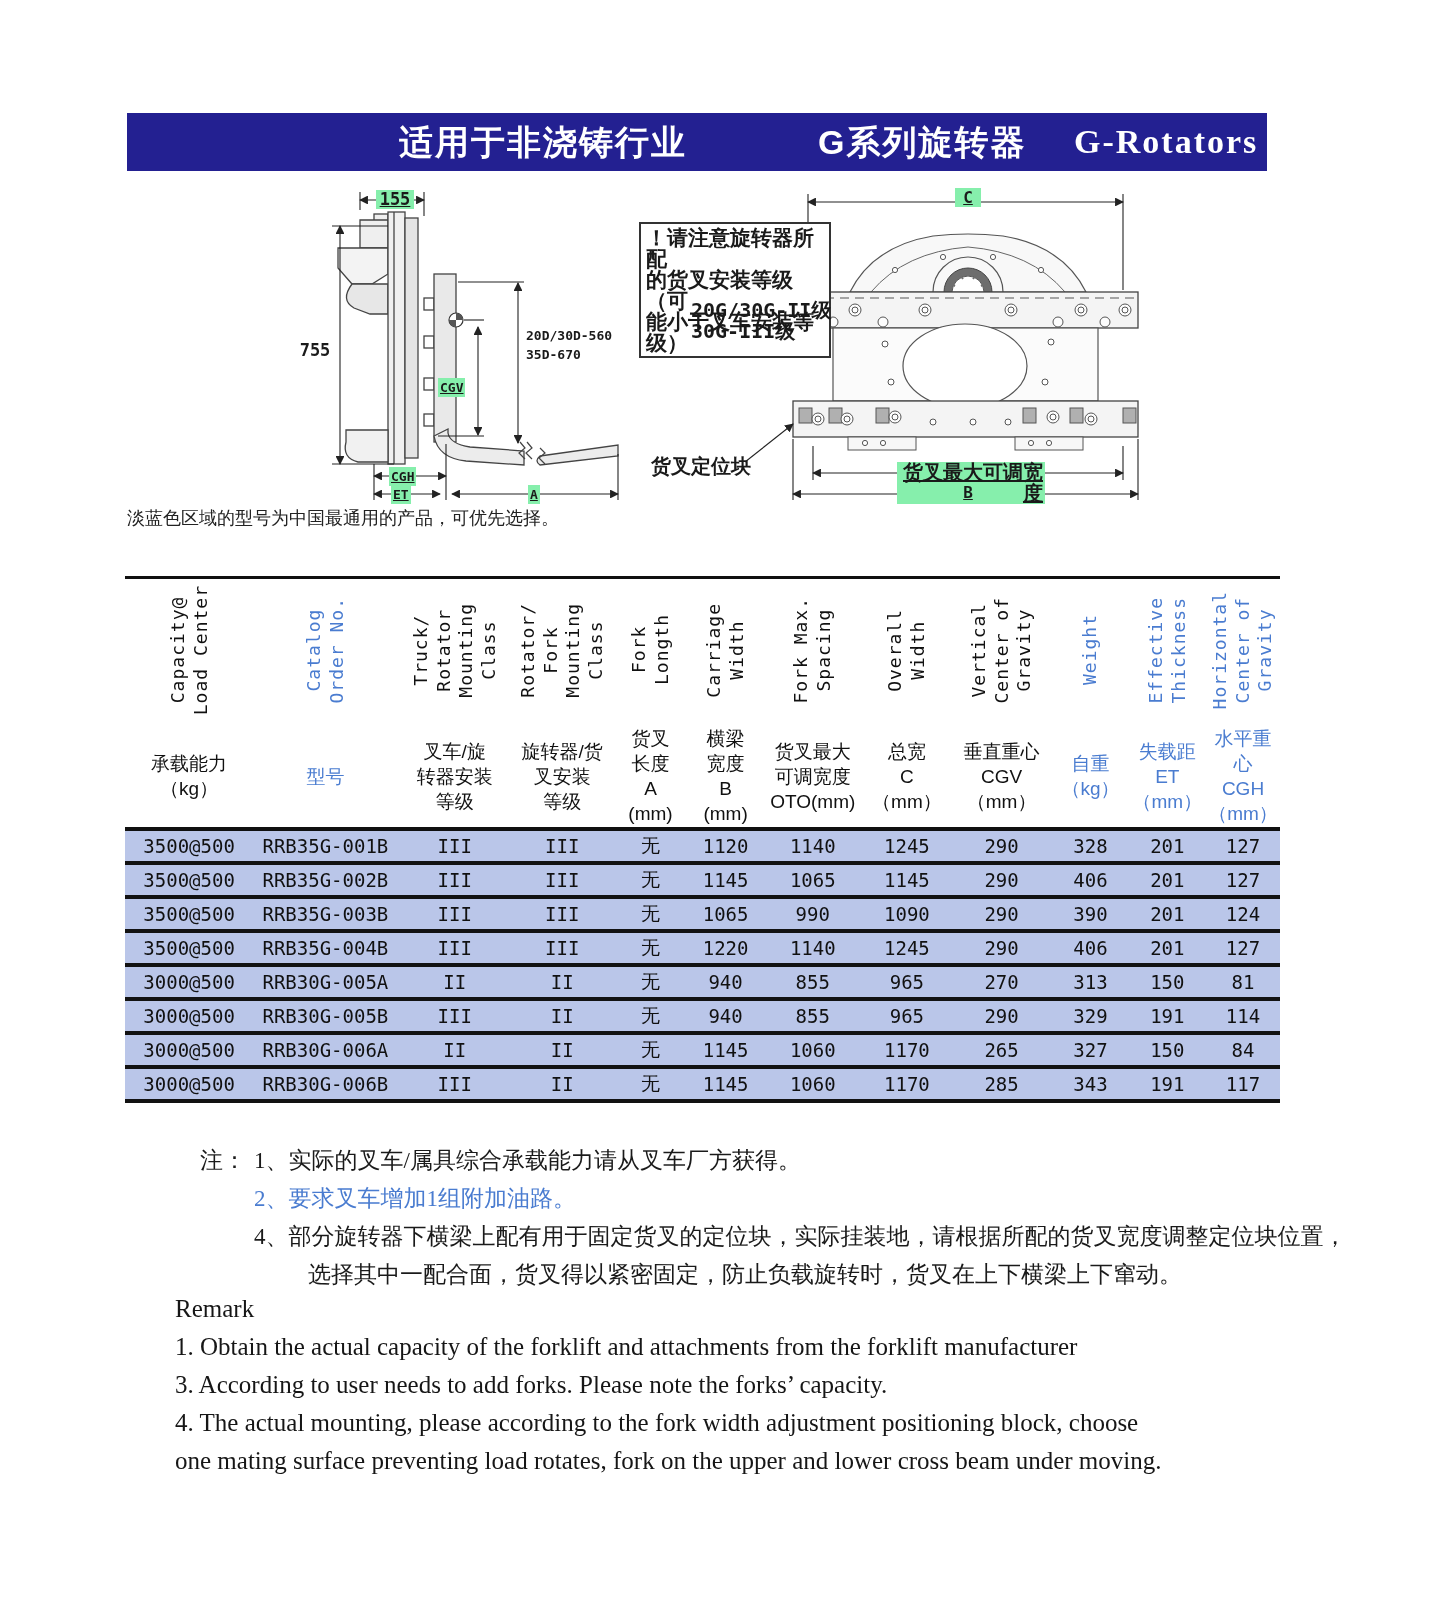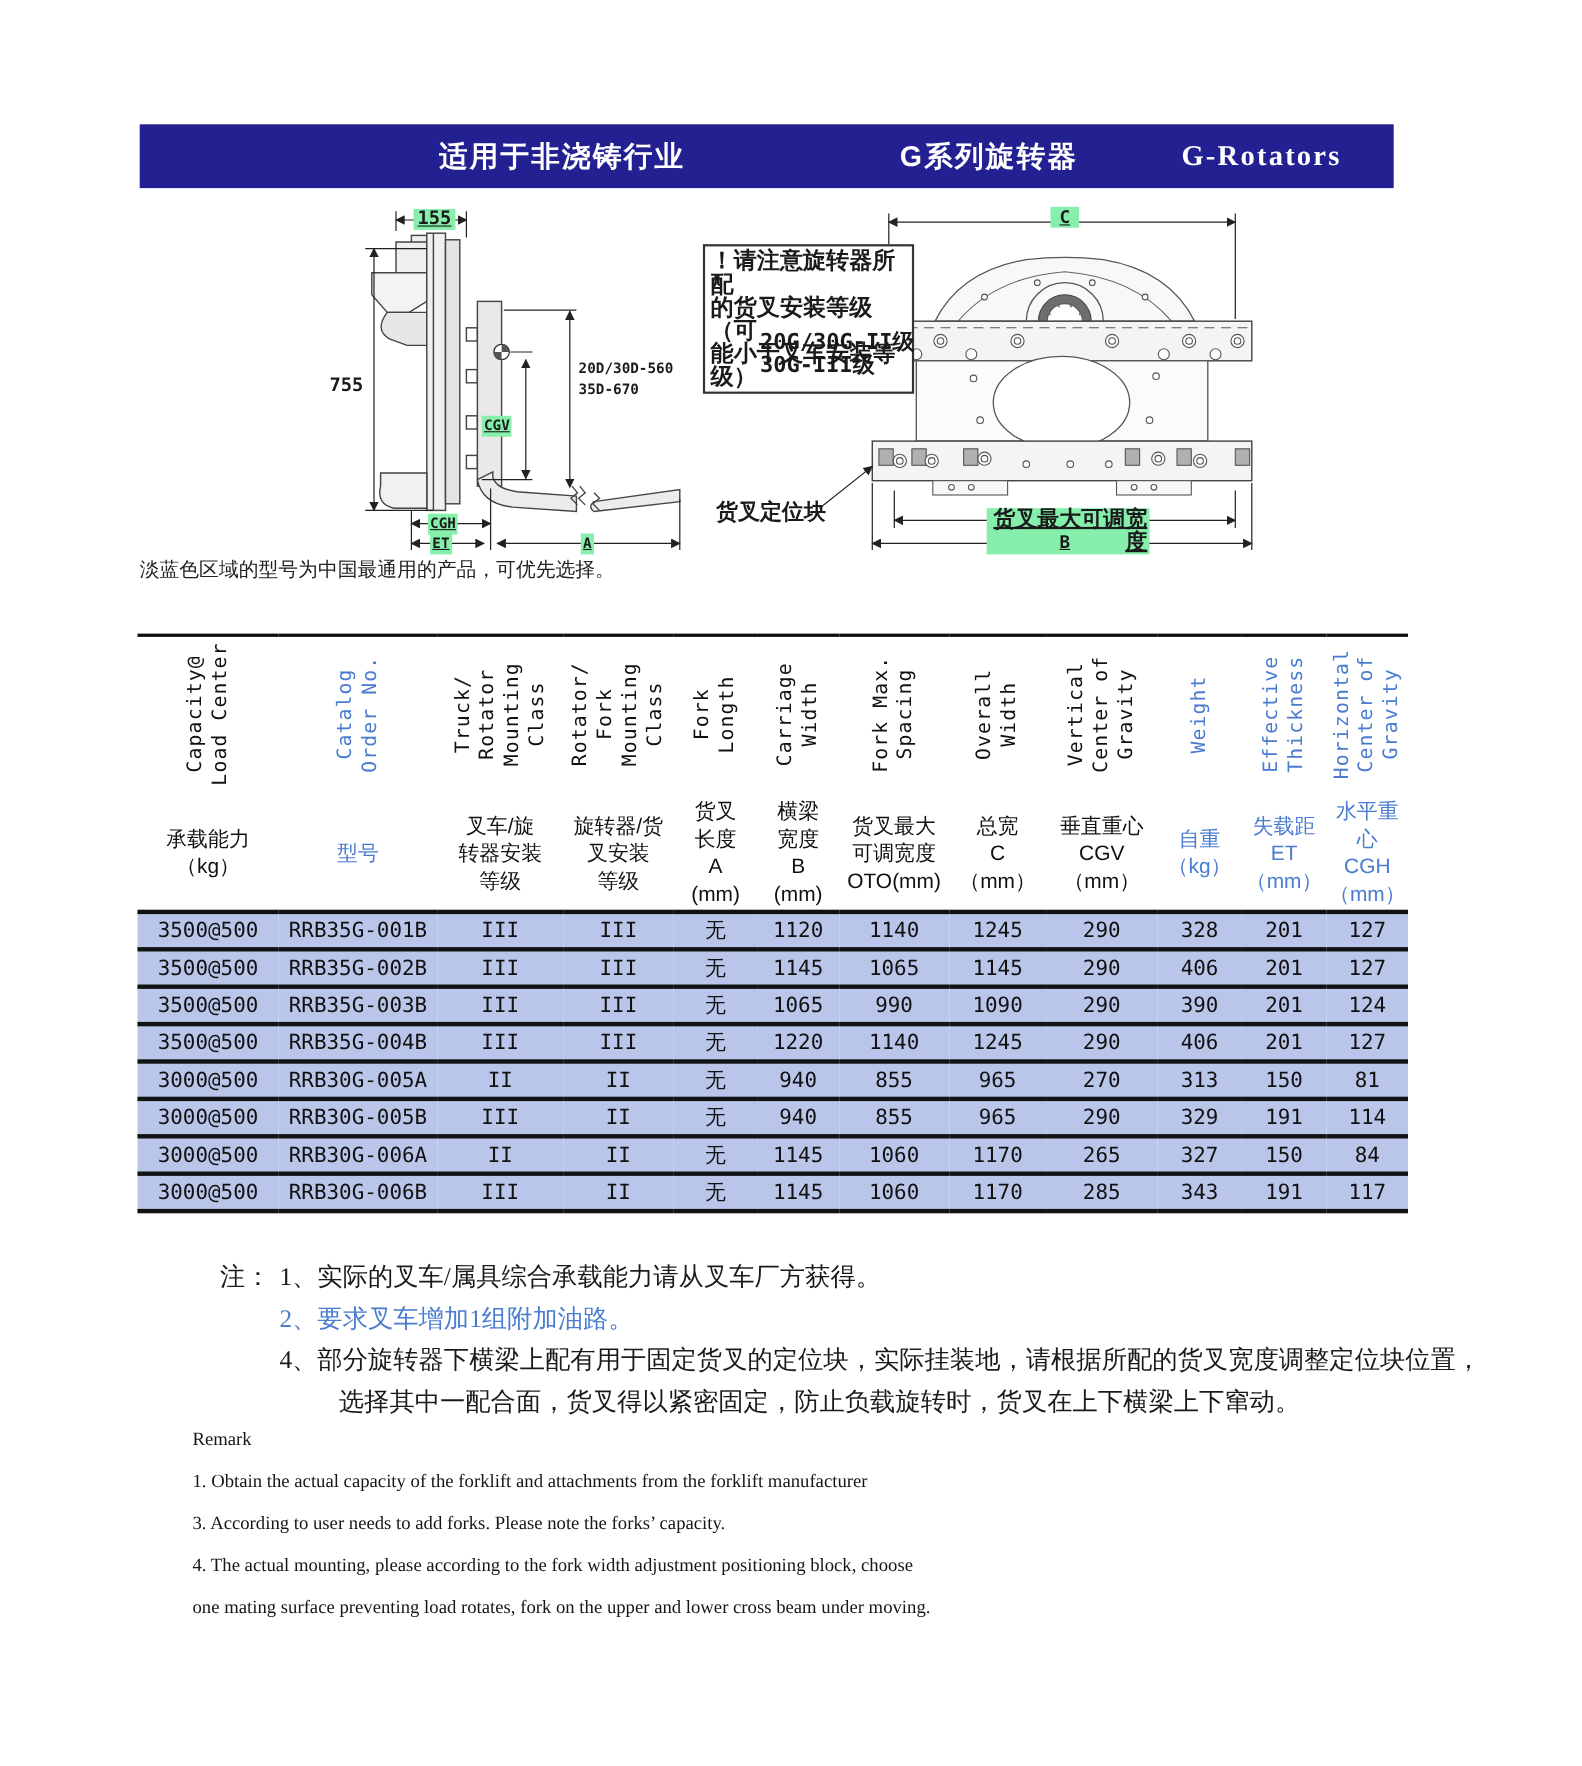--- a/index.html
+++ b/index.html
@@ -1,20 +1,20 @@
 <!DOCTYPE html>
 <html><head>
 <meta charset="utf-8">
 <style>
   html,body{margin:0;padding:0;background:#fff;}
   .page{position:relative;width:1438px;height:1605px;background:#fff;overflow:hidden;
         font-family:"Liberation Sans",sans-serif;color:#111;}
   
   .title-bar{position:absolute;left:127px;top:113px;width:1140px;height:58px;background:#232091;}
-  .title-bar span{position:absolute;top:0;line-height:58px;color:#fff;font-weight:bold;font-size:26px;letter-spacing:2px;}
+  .title-bar span{position:absolute;top:0;line-height:58px;color:#fff;font-weight:bold;font-size:34px;letter-spacing:2px;}
   .t1{left:272px;}
   .t2{left:691px;}
   .t3{left:947px;font-family:Liberation Serif, serif;font-weight:bold;letter-spacing:0;}
   
   .diagram{position:absolute;}
   .diagram svg{position:absolute;left:0;top:0;}
   .dlabel{position:absolute;font-family:"DejaVu Sans Mono",monospace;font-size:13px;font-weight:bold;
           color:#1a1a1a;white-space:pre-line;line-height:19px;}
   .dlabel.cjk{font-family:"Liberation Sans",sans-serif;font-weight:bold;font-size:20px;line-height:21px;}
   .dlabel.bgw{background:#86efac;padding:0 2px;text-decoration:underline;}
@@ -34,21 +34,21 @@
   .zh{white-space:pre-line;font-family:"Liberation Sans",sans-serif;font-size:19px;line-height:25px;color:#111;}
   .blue{color:#4a7cd0;}
   .spec-table td{height:30px;border-bottom:4px solid #121212;background:#bac6e9;text-align:center;
                  font-family:"DejaVu Sans Mono",monospace;font-size:19px;color:#111;padding:0;}
   
   .notes{position:absolute;left:200px;top:1142px;width:1150px;display:flex;
          font-family:"Liberation Serif",serif;font-size:23px;color:#1a1a1a;}
   .notes-label{width:54px;flex:none;line-height:38px;}
   .note-item{line-height:38px;padding-left:54px;text-indent:-54px;margin:0;}
   .remark{position:absolute;left:175px;top:1290px;width:1160px;
-          font-family:"Liberation Serif",serif;font-size:17px;line-height:38px;color:#161616;}
+          font-family:"Liberation Serif",serif;font-size:25px;line-height:38px;color:#161616;}
 </style>
 </head>
 <body>
 
 <div class="page">
 
   <div class="title-bar">
     <span class="t1">适用于非浇铸行业</span>
     <span class="t2">G系列旋转器</span>
     <span class="t3">G-Rotators</span>

